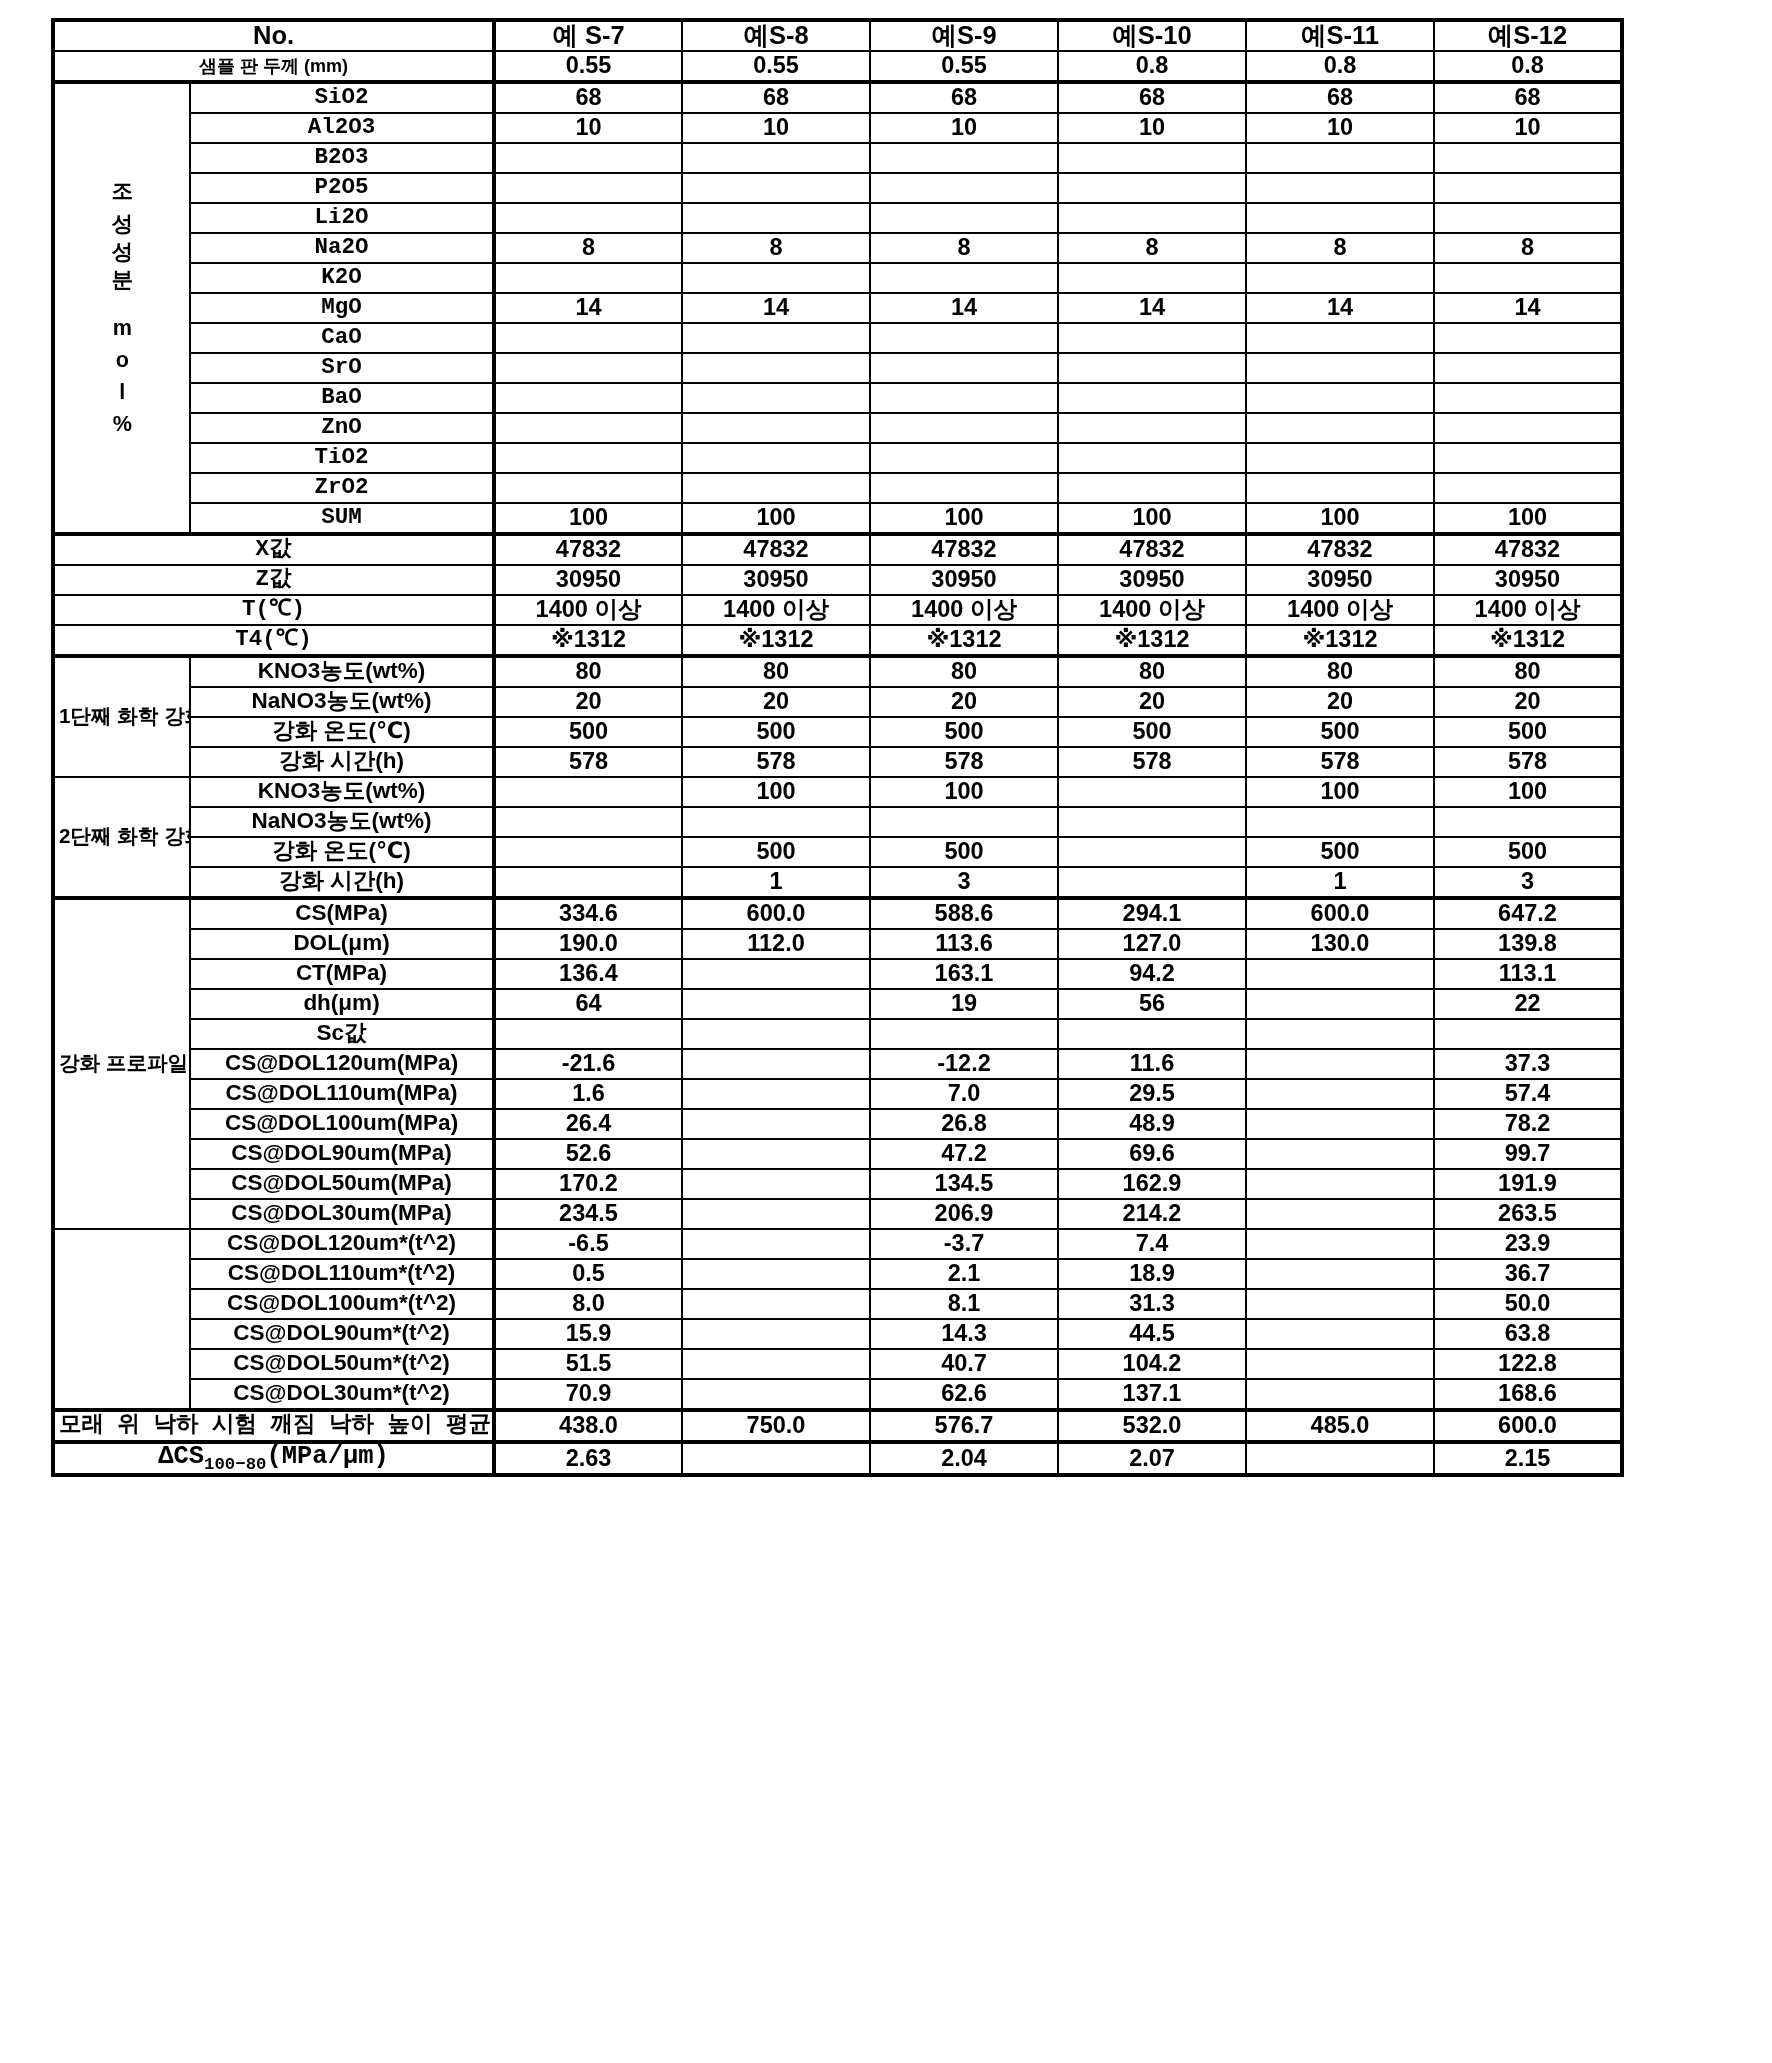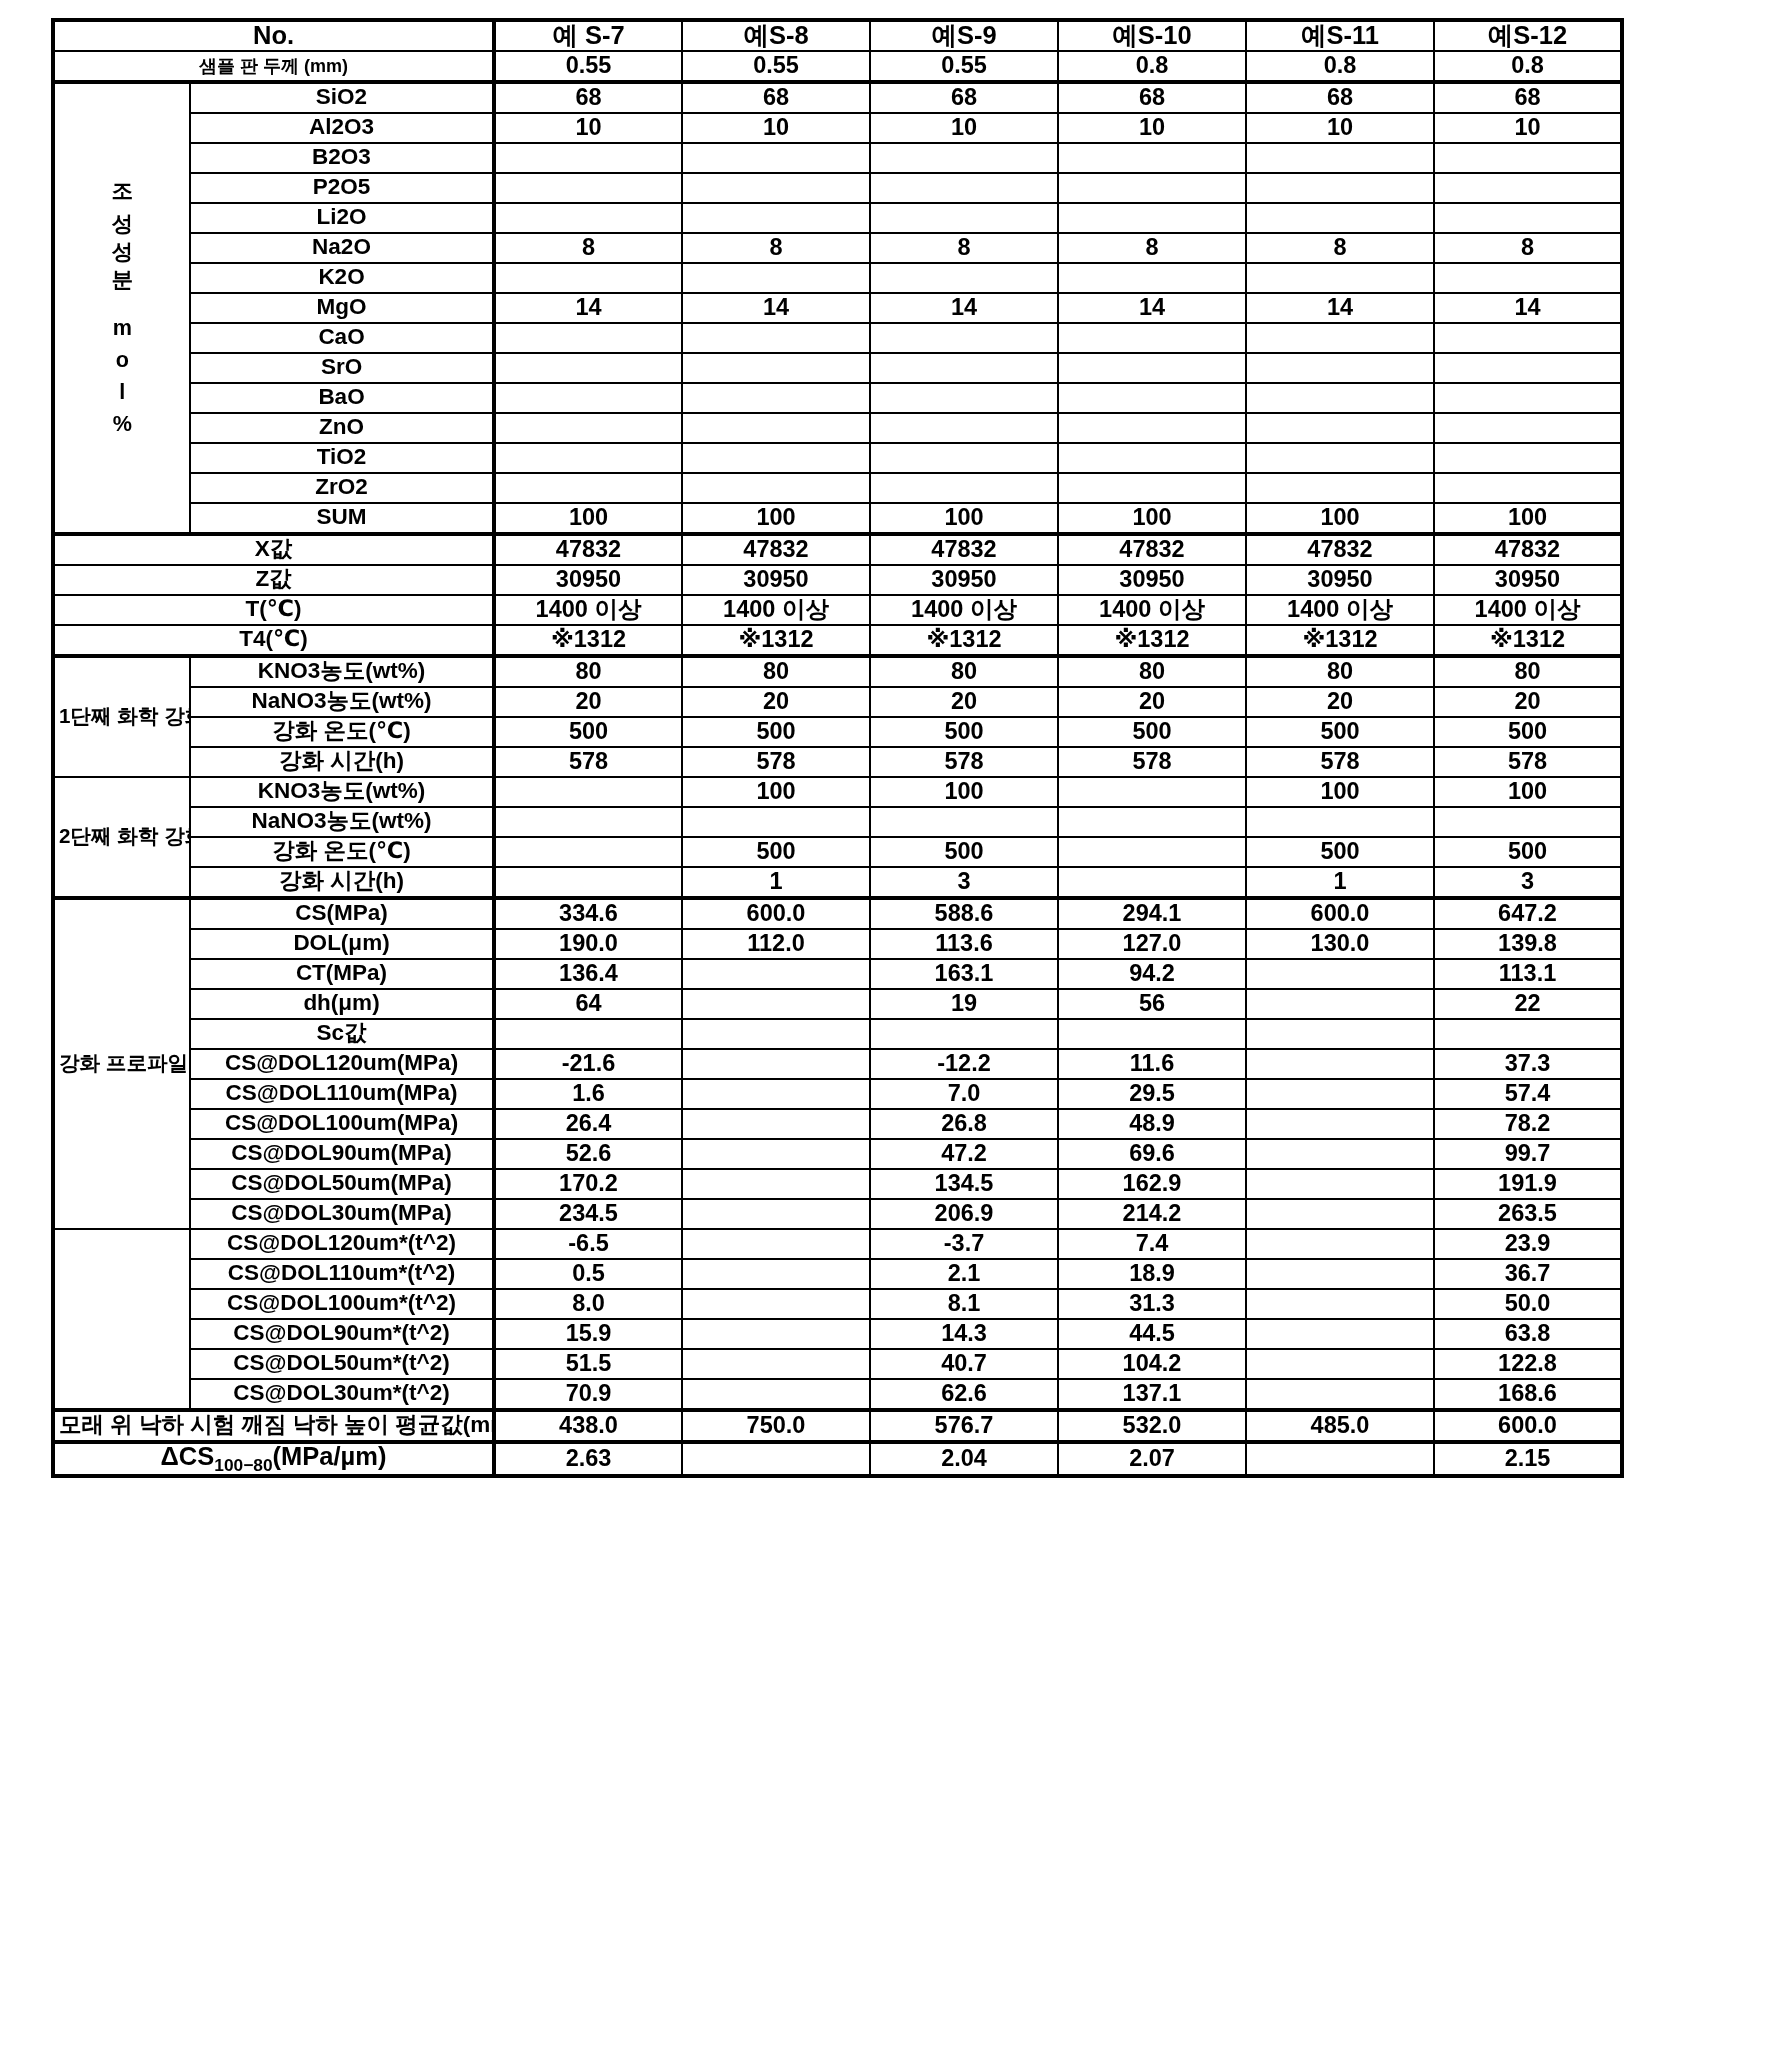--- a/index.html
+++ b/index.html
@@ -44,21 +44,21 @@
     overflow: hidden;
   }
 
   
   .tb-top    { border-top-width: 4.9px !important; }
   .tb-bottom { border-bottom-width: 4.9px !important; }
   .tb-left   { border-left-width: 4.9px !important; }
   .tb-right  { border-right-width: 4.9px !important; }
 
   .lbl-left  { text-align: left; padding-left: 7.8px; }
-  .lbl-center{ text-align: center; }
+  .lbl-center{ text-align: center; font-family: Liberation Mono, monospace; }
 
   .rot-cell {
     width: 127px;
   }
   .rot-inner {
     writing-mode: vertical-rl;
     text-orientation: upright;
     letter-spacing: 6.9px;
     display: inline-block;
     line-height: 1.1;

